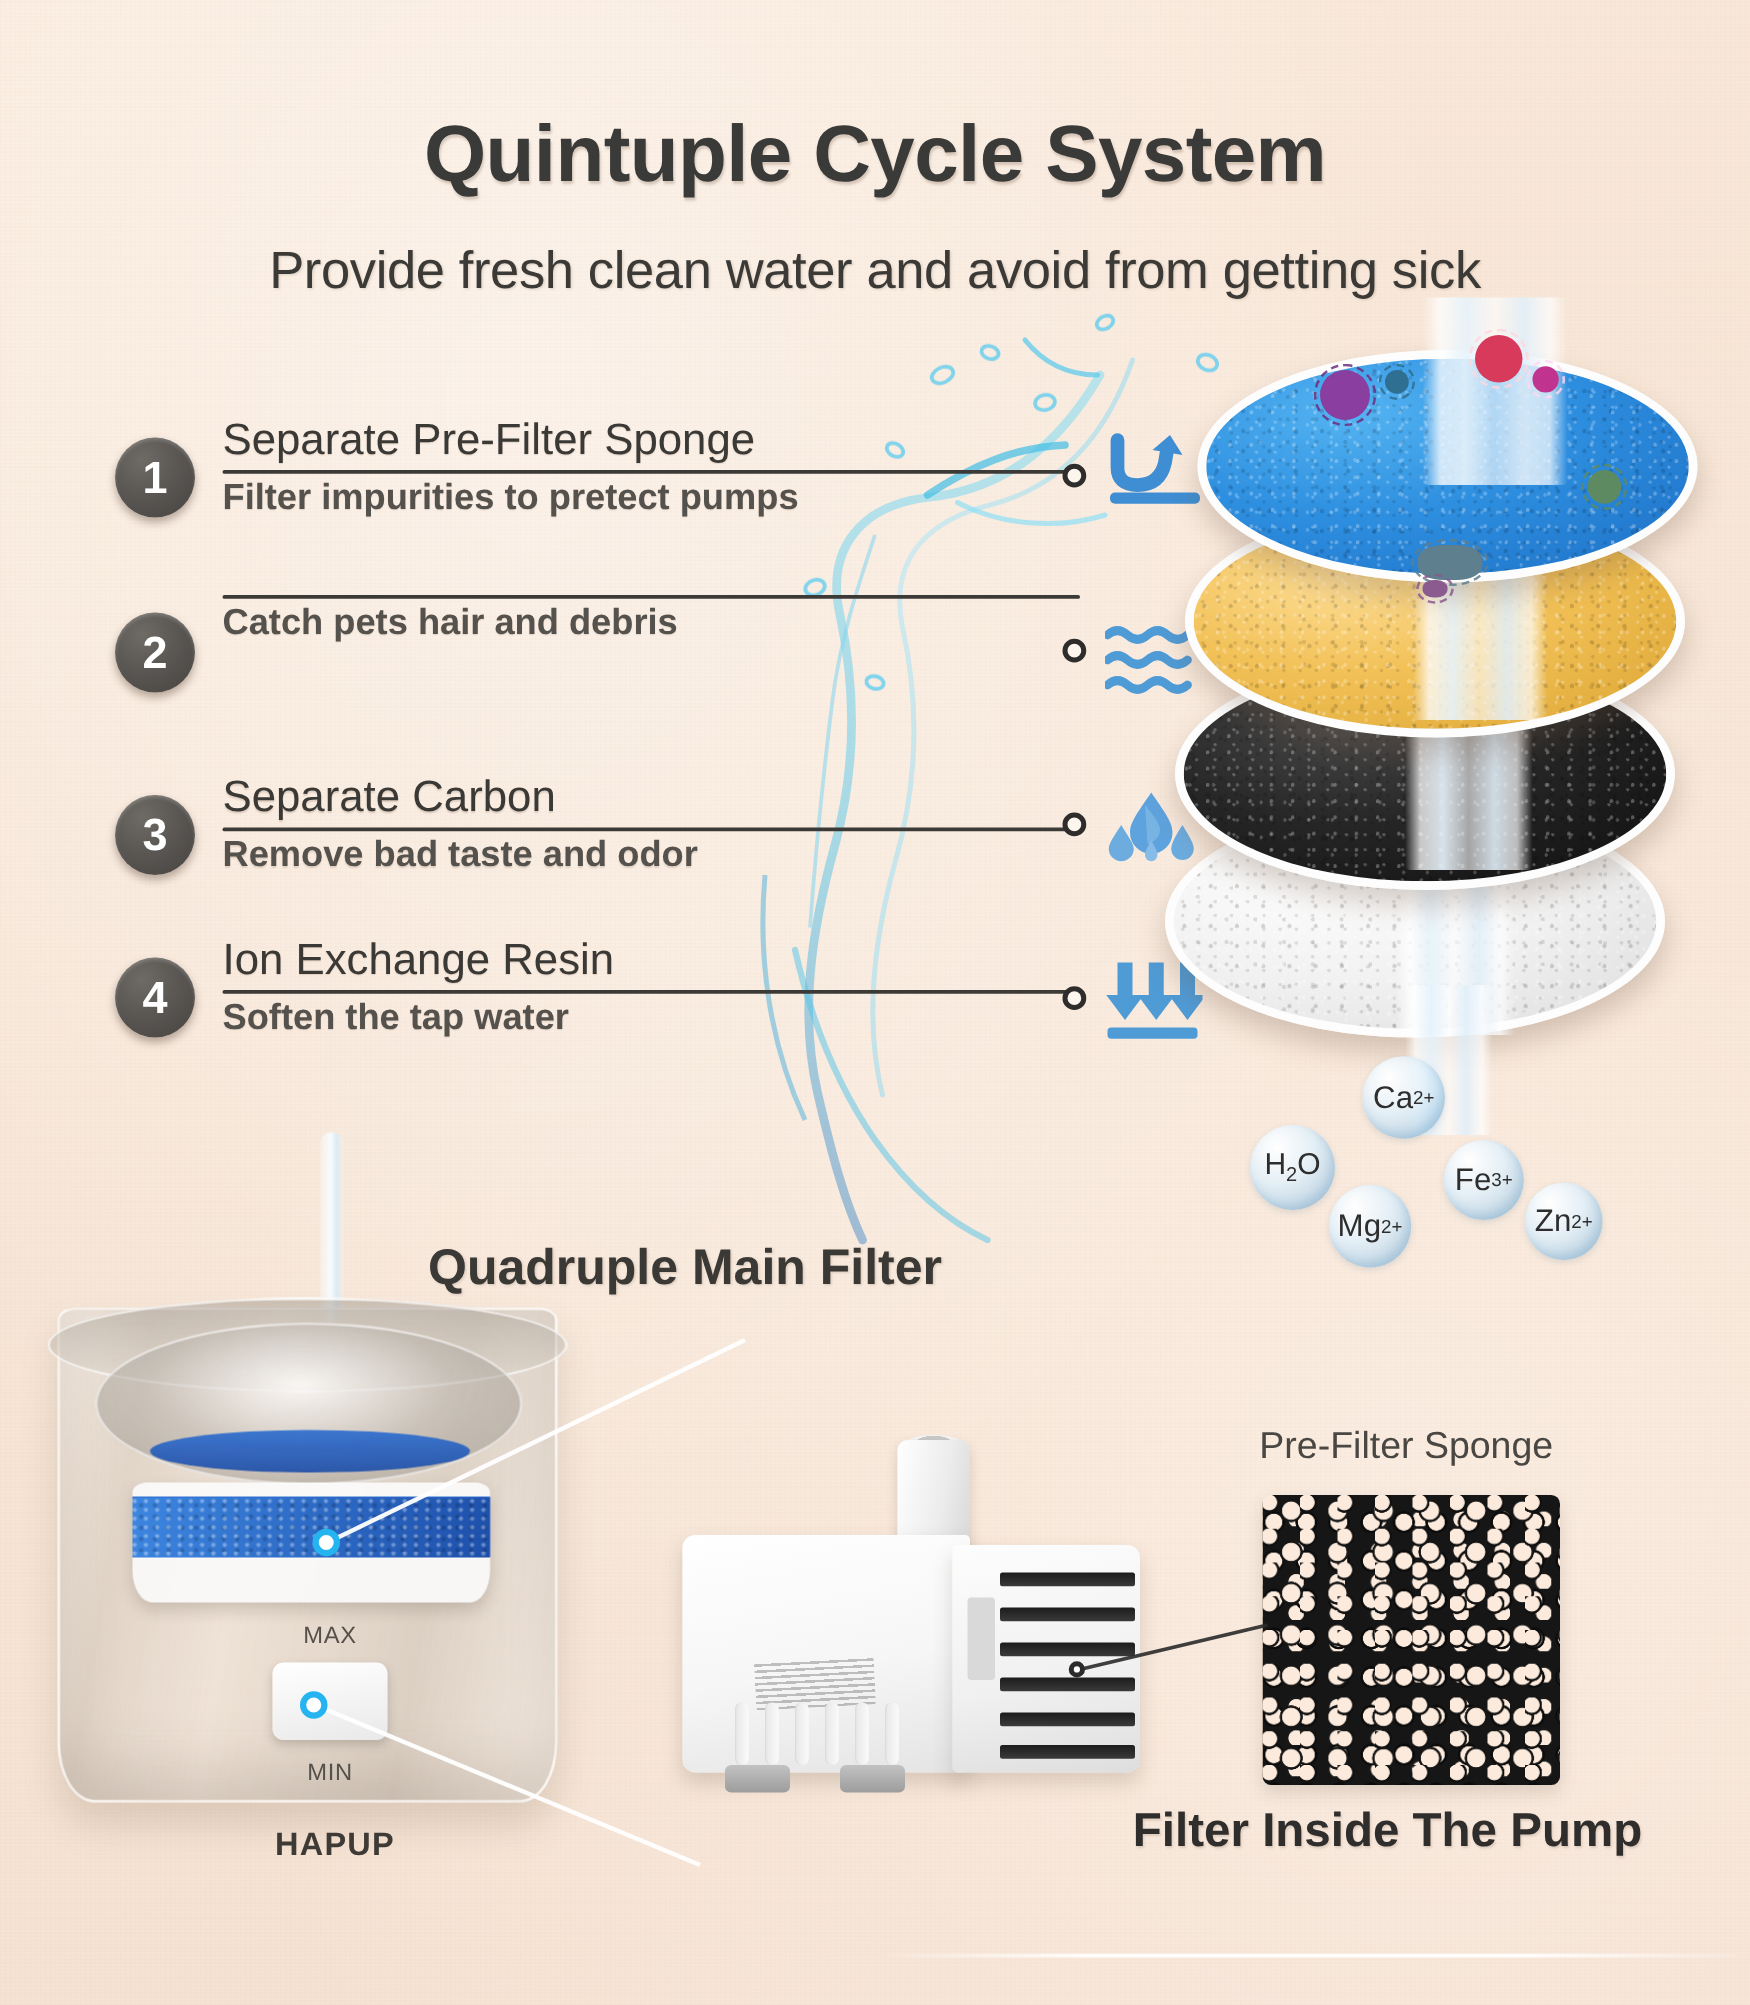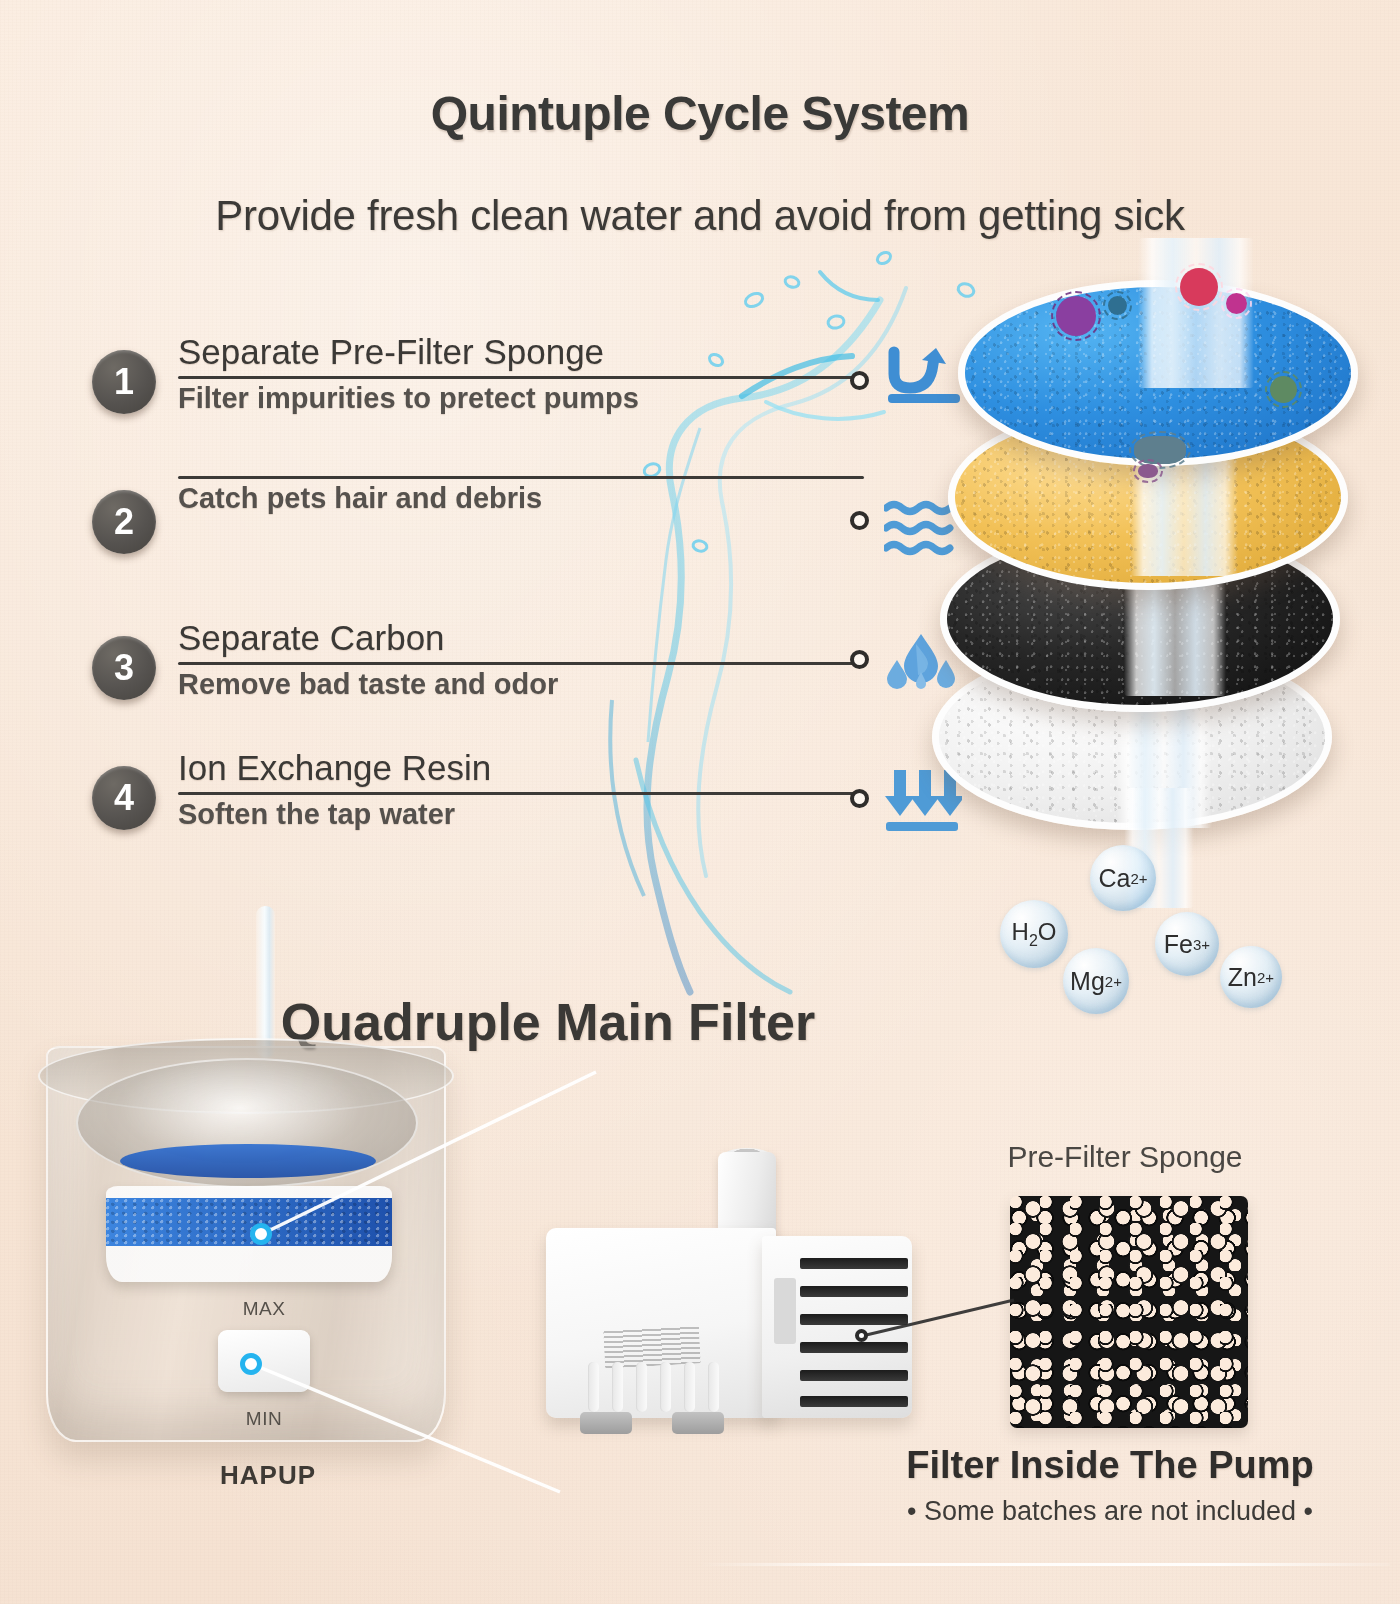--- a/index.html
+++ b/index.html
@@ -22,21 +22,21 @@
   #grain {
     position:absolute; inset:0; pointer-events:none; opacity:.5;
     background-image:
       repeating-linear-gradient(0deg, rgba(150,120,95,0.035) 0 1px, rgba(255,255,255,0) 1px 3px),
       repeating-linear-gradient(90deg, rgba(150,120,95,0.03) 0 1px, rgba(255,255,255,0) 1px 4px);
   }
 
   
   .title {
     position:absolute; left:0; right:0; top:86px; text-align:center;
-    font-size:48px; font-weight:bold; color:#3a3a38; letter-spacing:-0.5px;
+    font-size:64px; font-weight:bold; color:#3a3a38; letter-spacing:-0.5px;
     text-shadow: 1px 2px 2px rgba(120,95,75,.28);
   }
   .subtitle {
     position:absolute; left:0; right:0; top:192px; text-align:center;
     font-size:42px; color:#3c3a37; letter-spacing:-0.3px;
     text-shadow: 1px 1px 2px rgba(120,95,75,.22);
   }
 
   
   .feature { position:absolute; left:92px; }
@@ -129,21 +129,21 @@
     box-shadow: inset -3px -4px 8px rgba(120,165,200,.35), 0 2px 5px rgba(120,140,160,.22);
     display:flex; align-items:center; justify-content:center;
     color:#2e2e2e; font-size:25px;
   }
   .bubble sub { font-size:16px; }
   .bubble sup { font-size:15px; }
 
   
   .sec-main {
     position:absolute; top:992px; left:0; width:1060px; text-align:center;
-    font-size:52px; font-weight:bold; color:#3b3936;
+    font-size:40px; font-weight:bold; color:#3b3936;
     text-shadow: 1px 1px 2px rgba(125,100,80,.25);
     padding-left: 36px;
   }
   .lbl-presponge {
     position:absolute; top:1140px; left:870px; width:510px; text-align:center;
     font-size:30px; color:#4a4743;
   }
   .sec-pump {
     position:absolute; top:1444px; left:830px; width:560px; text-align:center;
     font-size:38px; font-weight:bold; color:#302e2c;
@@ -469,21 +469,20 @@
       <sup>3+</sup>
   </div>
   <div class="bubble" style="left:1220px; top:946px; width:62px; height:62px;">
     <span>Zn</span>
       <sup>2+</sup>
   </div>
 
   <div class="sec-main">Quadruple Main Filter</div>
   <div class="lbl-presponge">Pre-Filter Sponge</div>
   <div class="sec-pump">Filter Inside The Pump</div>
-  <div class="sec-pump-note">• Some batches are not included •</div>
   <div class="divider"></div>
 
   <div id="fountain">
     <div class="stream"></div>
     <div class="tank"></div>
     <div class="tank-top"></div>
     <div class="basin"></div>
     <div class="blue-ring"></div>
     <div class="cartridge">
       <div class="cartridge-sponge"></div>

